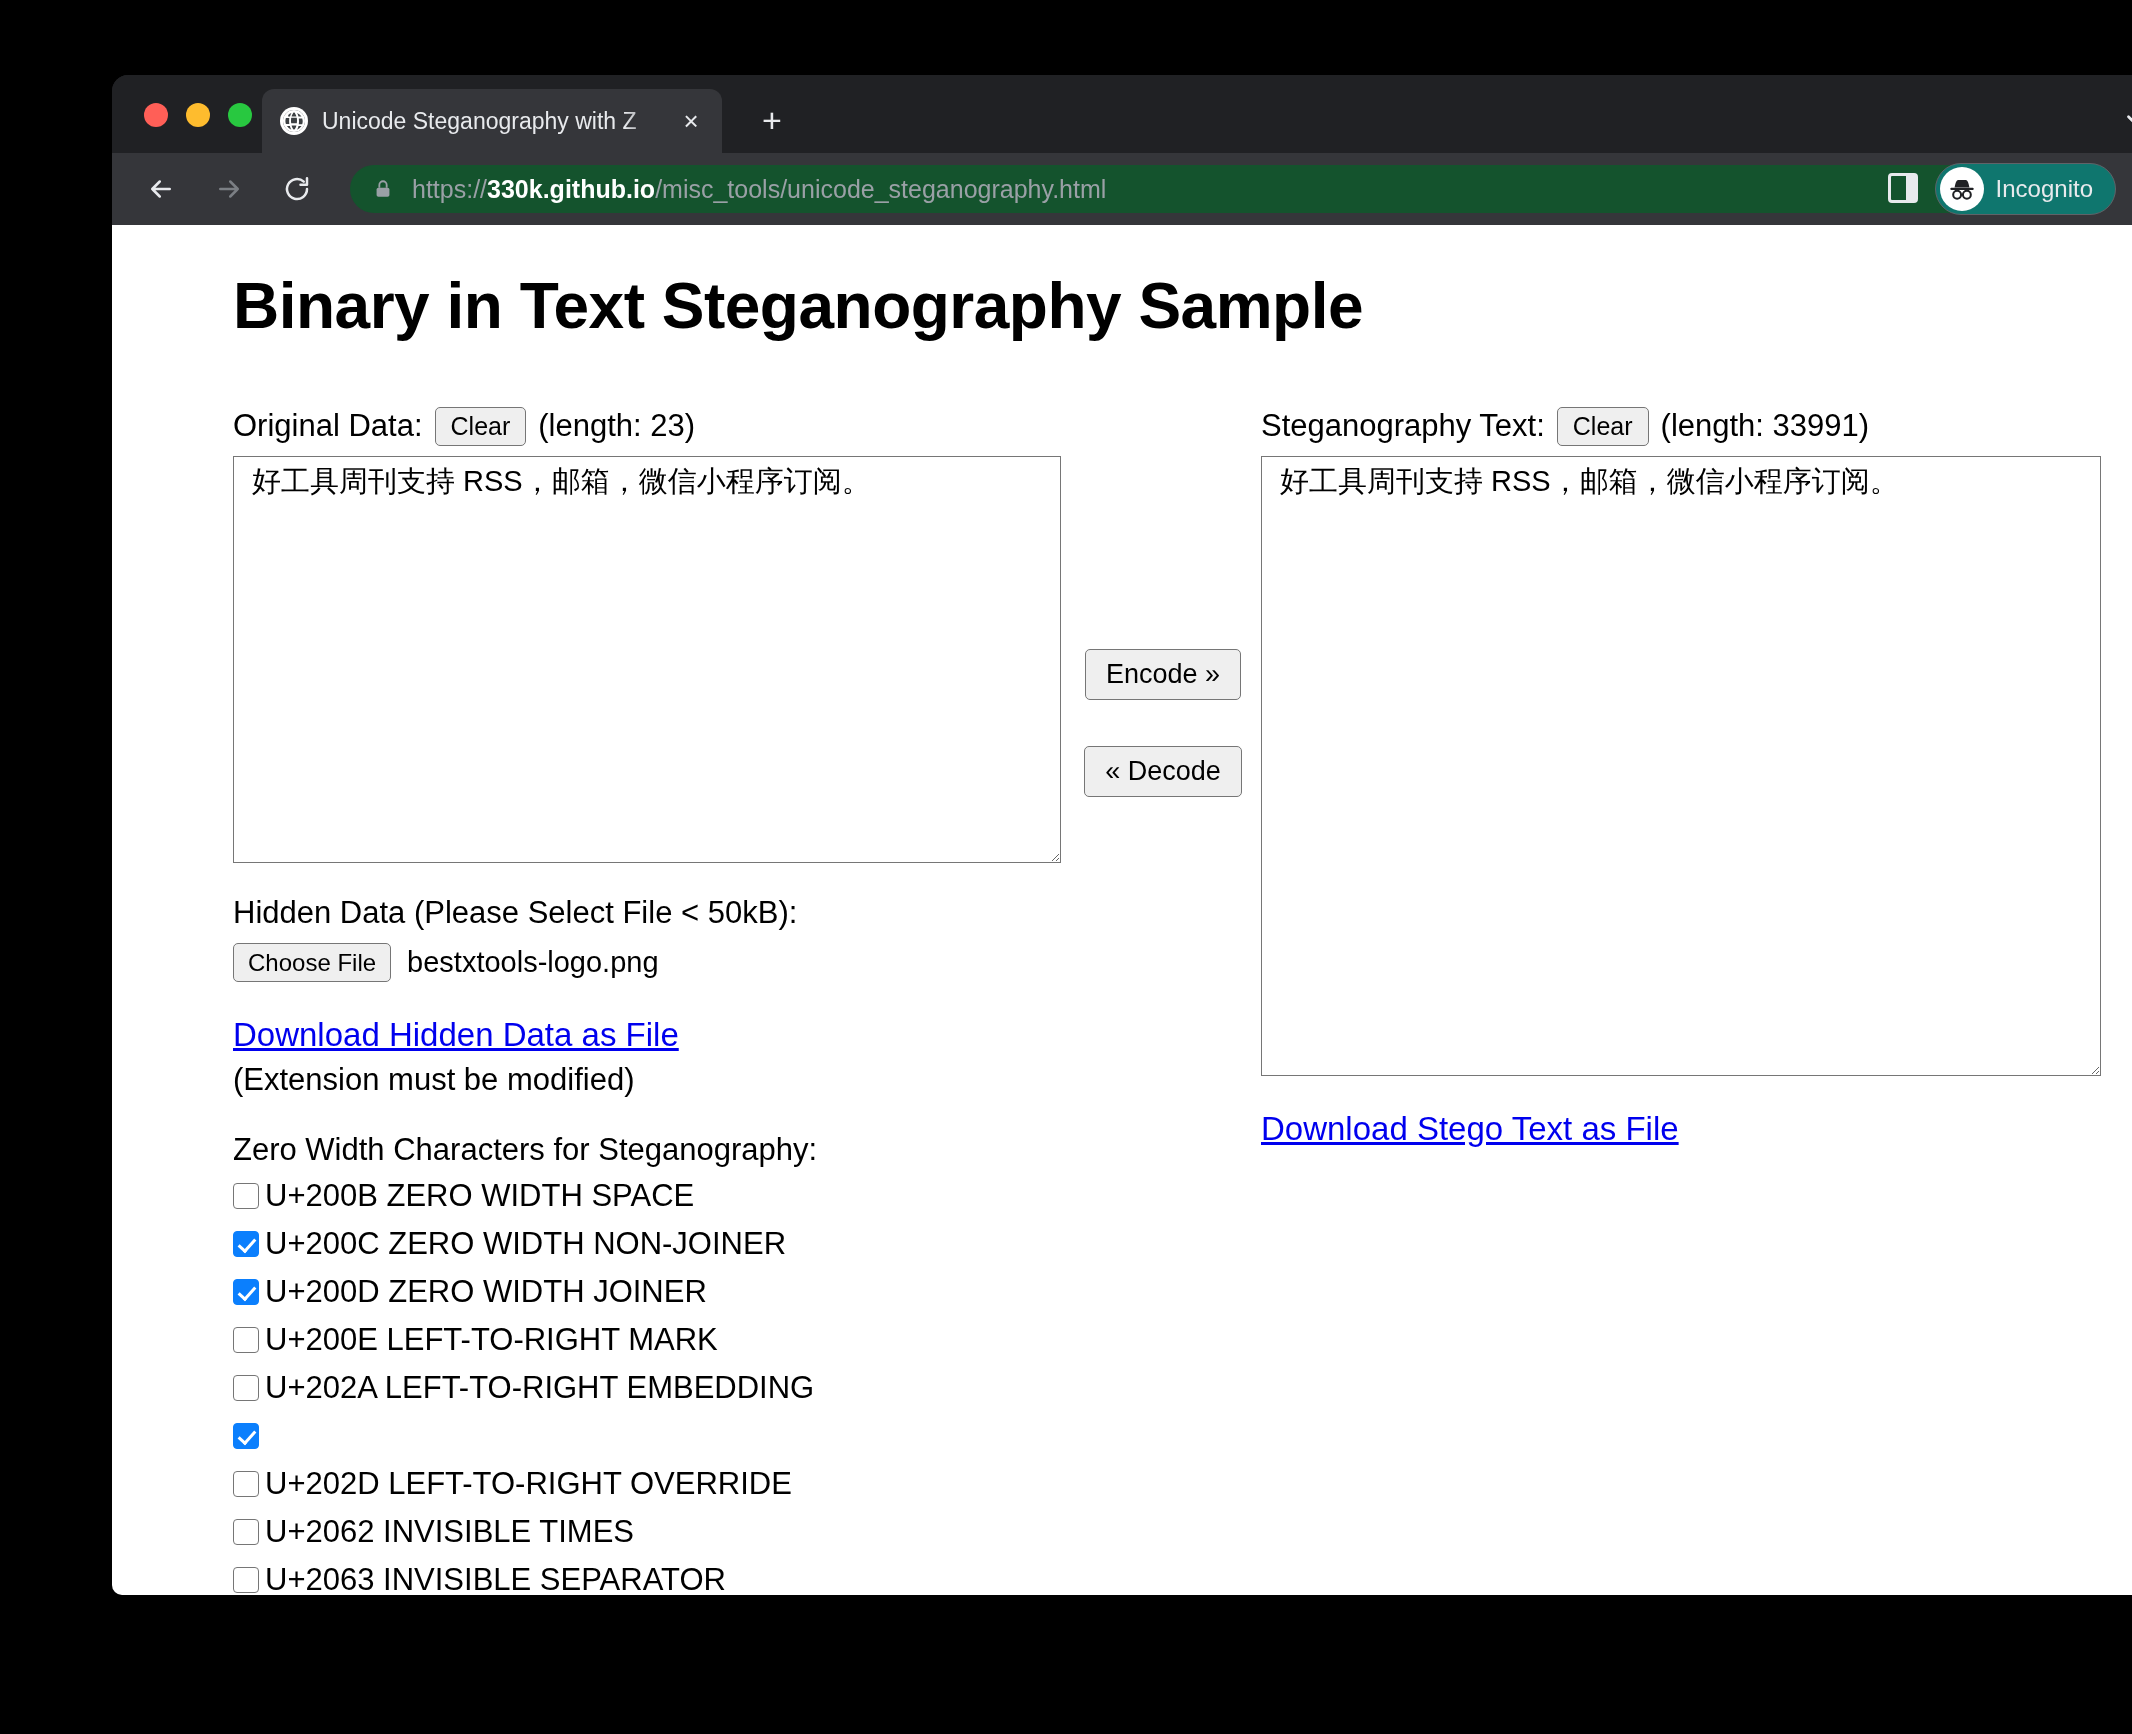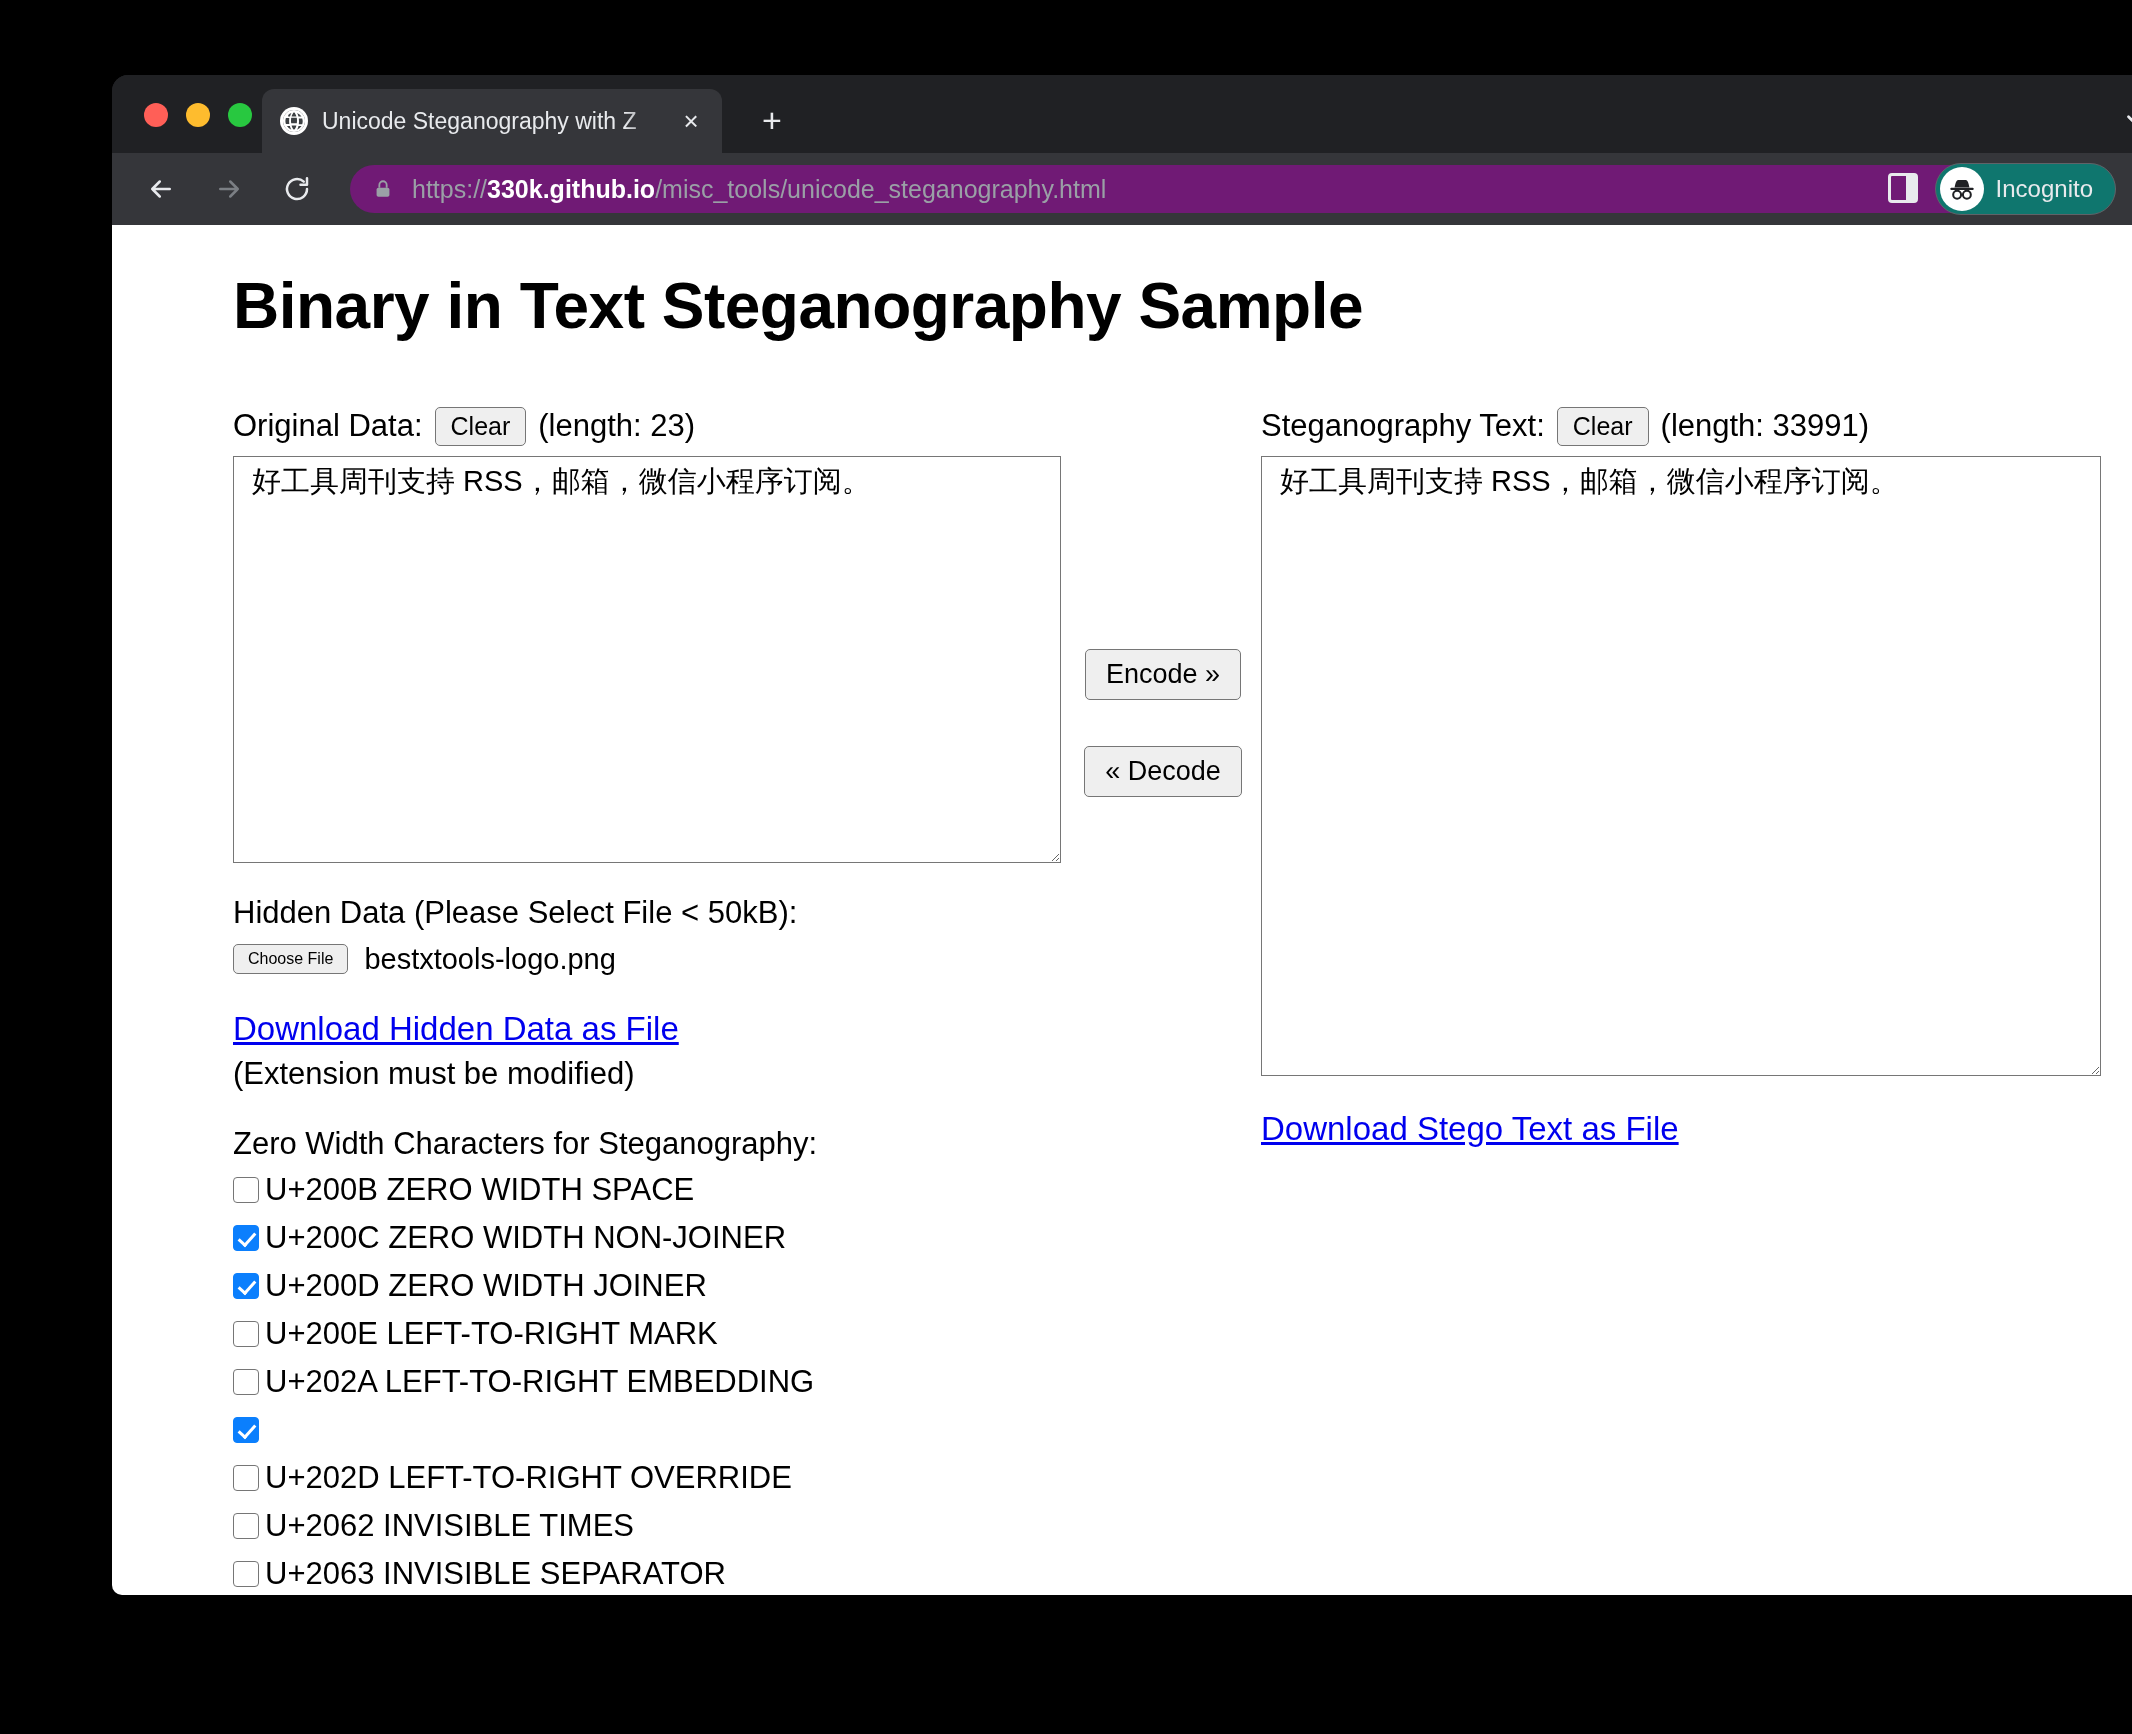--- a/index.html
+++ b/index.html
@@ -99,21 +99,21 @@
     margin-left: 14px;
     display: flex; align-items: center; justify-content: center;
     border-radius: 50%;
   }
   .nav-btn svg { display: block; }
   #nav-back   { margin-left: 22px; }
   #omnibox {
     position: absolute;
     left: 238px; right: 170px; top: 12px;
     height: 48px;
-    background: #701a75;
+    background: #14532d;
     border-radius: 24px;
     display: flex; align-items: center;
     padding: 0 14px 0 22px;
   }
   #lock-icon { flex: 0 0 auto; margin-right: 18px; display:flex; }
   #url-text {
     flex: 1 1 auto;
     font-size: 25px;
     color: #9aa0a6;
     white-space: nowrap; overflow: hidden;
@@ -203,21 +203,21 @@
     font-size: 31px; color: #000;
     margin-bottom: 10px;
     white-space: nowrap;
   }
   .btn {
     font-family: "Liberation Sans", sans-serif;
     background: #efefef;
     border: 1px solid #767676;
     border-radius: 5px;
     color: #000;
-    font-size: 16px;
+    font-size: 24px;
     padding: 5px 14px;
     line-height: 1.15;
   }
   .btn-clear { font-size: 25px; padding: 4px 15px; }
   .btn-arrow { font-size: 27px; padding: 9px 20px; }
 
   textarea.ta {
     font-family: "Liberation Sans", sans-serif;
     font-size: 29px;
     color: #000;

